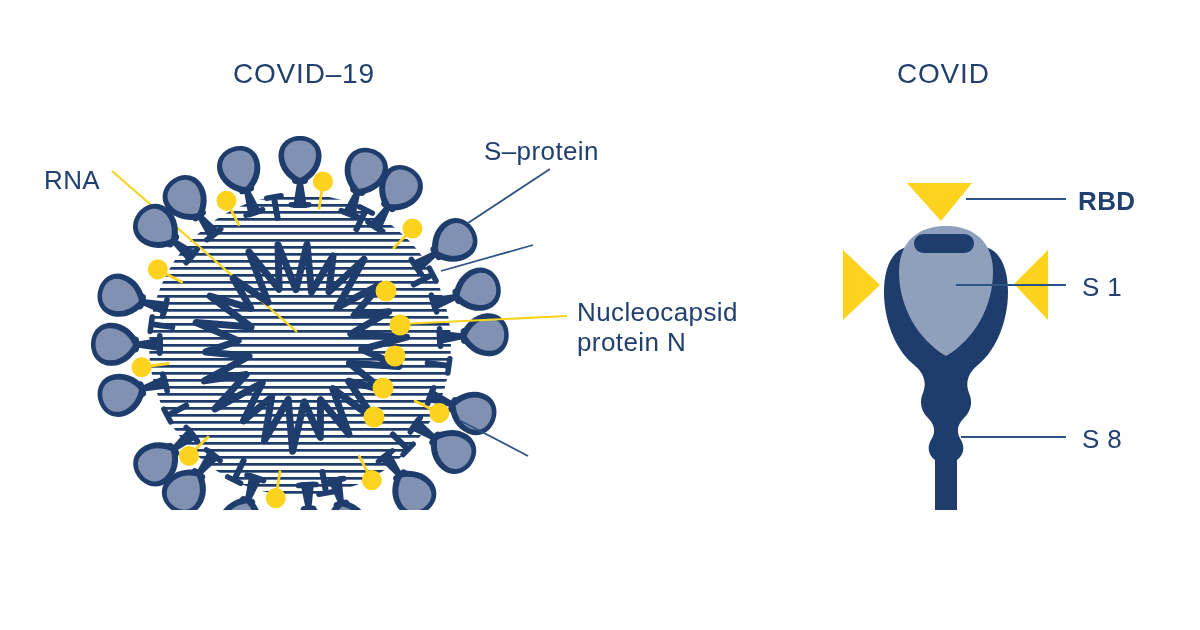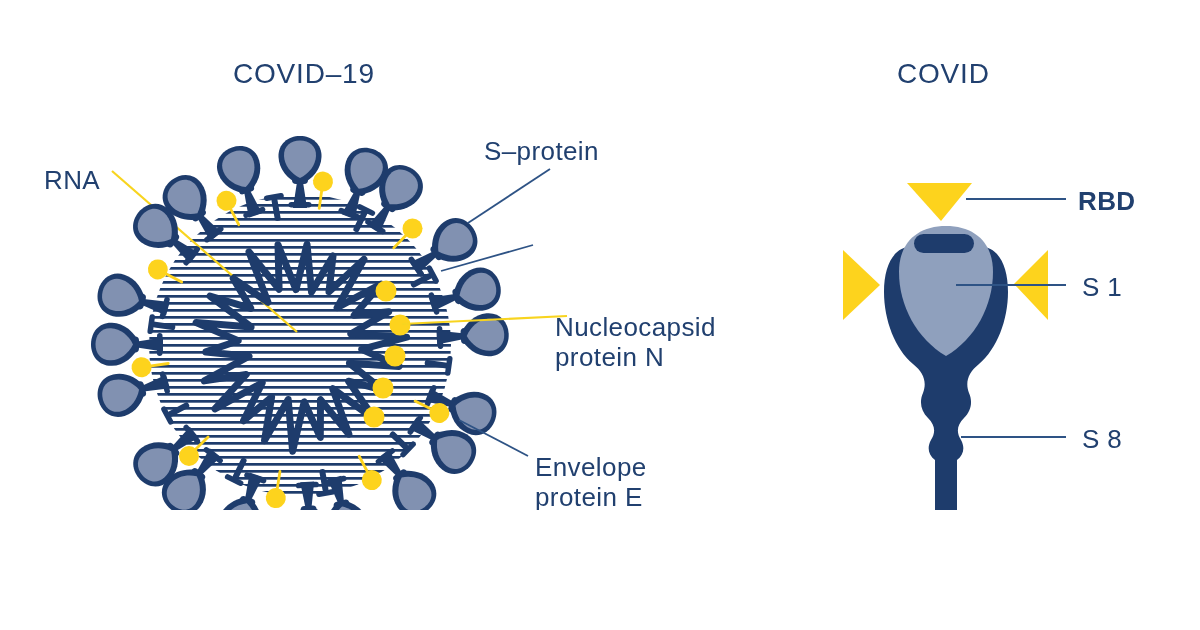--- a/index.html
+++ b/index.html
@@ -365,21 +365,19 @@
       <line x1="956" y1="285" x2="1066" y2="285" class="ln"></line>
       <line x1="961" y1="437" x2="1066" y2="437" class="ln"></line>
     </g>
   </svg>
 
   <div class="label title" style="left:233px;top:59px;">COVID–19</div>
   <div class="label title" style="left:897px;top:59px;">COVID</div>
 
   <div class="label" style="left:44px;top:141px;margin-top:24px;">RNA</div>
   <div class="label" style="left:484px;top:136px;">S–protein</div>
-  <div class="label" style="left:555px;top:297px;margin-top:15px;">Nucleocapsid
+  <div class="label" style="left:577px;top:297px;">Nucleocapsid
 protein N</div>
-  <div class="label" style="left:535px;top:452px;">Envelope
-protein E</div>
 
   <div class="label" style="left:1078px;top:186px;font-weight:bold;">RBD</div>
   <div class="label" style="left:1082px;top:272px;">S 1</div>
   <div class="label" style="left:1082px;top:424px;">S 8</div>
 </div>
 
 </body></html>

